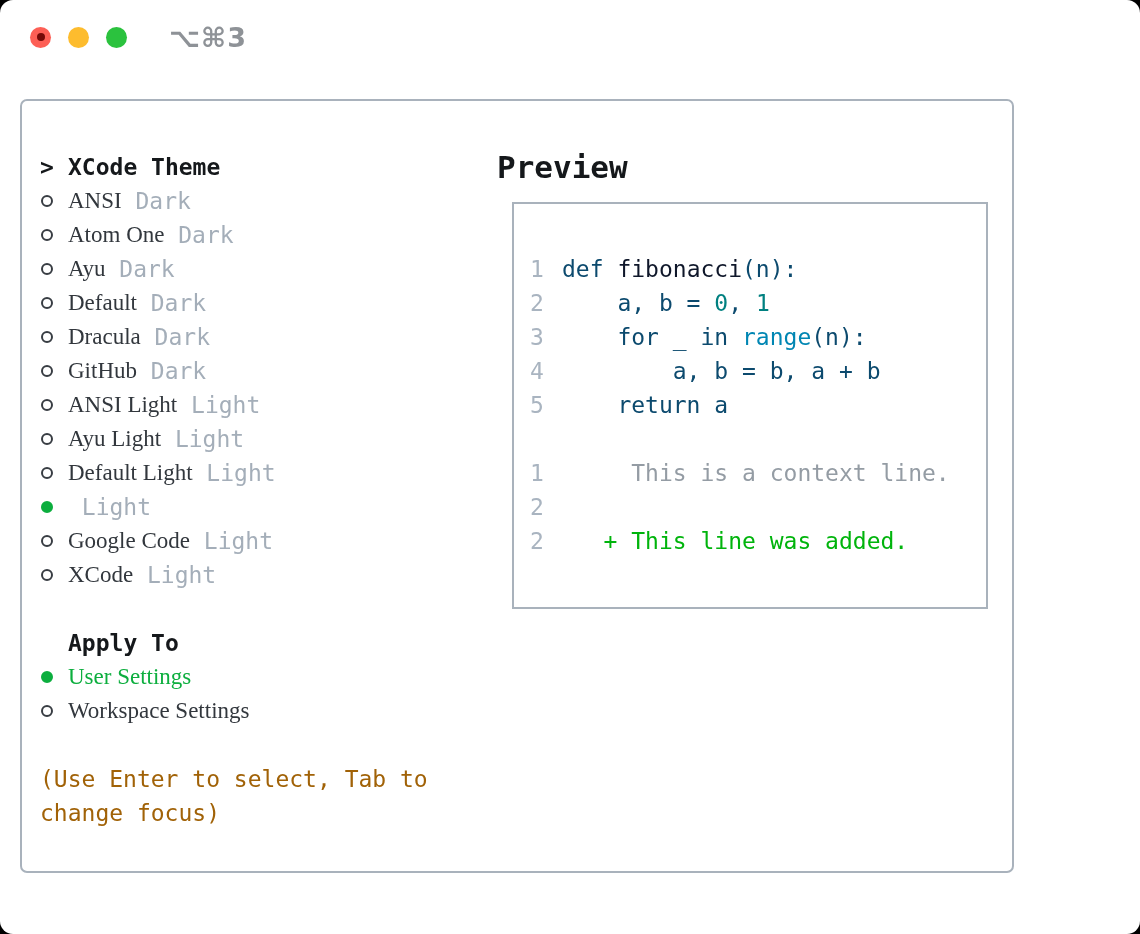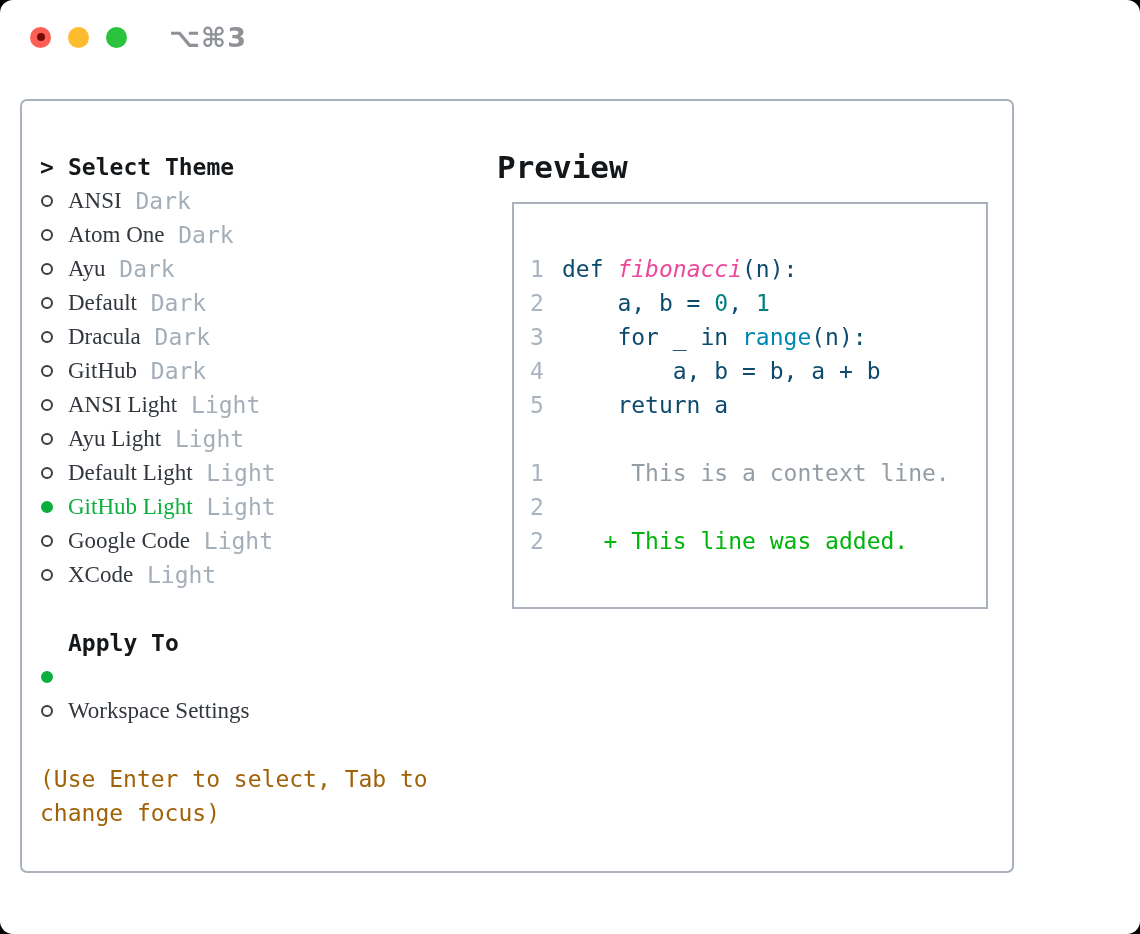--- a/index.html
+++ b/index.html
@@ -53,21 +53,21 @@
   }
   .preview-box{
     position:absolute;left:490px;top:101px;width:476px;height:407px;
     border:2px solid #a9b2bc;box-sizing:border-box;
     padding:48px 0 0 16px;overflow:hidden;
     font-size:23px;
   }
   .ln{color:#a9b4c0;width:32px;flex:none;}
   .code{white-space:pre;}
   .seg-p{color:#0c4a6e;text-align:center;}
-  .seg-fn{color:#ec4899;font-style:italic;}
+  .seg-fn{color:#0f172a;}
   .seg-num{color:#008080;}
   .seg-bi{color:#0086b3;}
   .diff-context{color:#949ca4;}
   .diff-deleted{color:#c42a1c;}
   .diff-added{color:#00b40c;}
 </style>
 </head>
 <body>
 
 <div class="screen">
@@ -81,47 +81,47 @@
       <span class="light green"></span>
     </div>
     <div class="win-title">⌥⌘3</div>
   </div>
 
   <div class="panel">
 
     <div class="left-col">
       <div class="row">
         <span class="prefix caret">&gt;</span>
-        <span class="header-label">Select Theme</span>
+        <span class="header-label">XCode Theme</span>
       </div>
 
       <div id="theme-list">
           <div class="row theme-row"><span class="prefix"><span class="radio"></span></span><span class="theme-name">ANSI</span><span class="theme-tag">Dark</span></div>
           <div class="row theme-row"><span class="prefix"><span class="radio"></span></span><span class="theme-name">Atom One</span><span class="theme-tag">Dark</span></div>
           <div class="row theme-row"><span class="prefix"><span class="radio"></span></span><span class="theme-name">Ayu</span><span class="theme-tag">Dark</span></div>
           <div class="row theme-row"><span class="prefix"><span class="radio"></span></span><span class="theme-name">Default</span><span class="theme-tag">Dark</span></div>
           <div class="row theme-row"><span class="prefix"><span class="radio"></span></span><span class="theme-name">Dracula</span><span class="theme-tag">Dark</span></div>
           <div class="row theme-row"><span class="prefix"><span class="radio"></span></span><span class="theme-name">GitHub</span><span class="theme-tag">Dark</span></div>
           <div class="row theme-row"><span class="prefix"><span class="radio"></span></span><span class="theme-name">ANSI Light</span><span class="theme-tag">Light</span></div>
           <div class="row theme-row"><span class="prefix"><span class="radio"></span></span><span class="theme-name">Ayu Light</span><span class="theme-tag">Light</span></div>
           <div class="row theme-row"><span class="prefix"><span class="radio"></span></span><span class="theme-name">Default Light</span><span class="theme-tag">Light</span></div>
-          <div class="row theme-row selected"><span class="prefix"><span class="radio on"></span></span><span class="theme-name">GitHub Light</span><span class="theme-tag">Light</span></div>
+          <div class="row theme-row selected"><span class="prefix"><span class="radio on"></span></span><span class="theme-tag">Light</span></div>
           <div class="row theme-row"><span class="prefix"><span class="radio"></span></span><span class="theme-name">Google Code</span><span class="theme-tag">Light</span></div>
           <div class="row theme-row"><span class="prefix"><span class="radio"></span></span><span class="theme-name">XCode</span><span class="theme-tag">Light</span></div>
         </div>
 
       <div class="spacer"></div>
 
       <div class="row">
         <span class="prefix"></span>
         <span class="header-label">Apply To</span>
       </div>
 
       <div id="apply-list">
-          <div class="row theme-row selected"><span class="prefix"><span class="radio on"></span></span></div>
+          <div class="row theme-row selected"><span class="prefix"><span class="radio on"></span></span><span class="theme-name">User Settings</span></div>
           <div class="row theme-row"><span class="prefix"><span class="radio"></span></span><span class="theme-name">Workspace Settings</span></div>
         </div>
 
       <div class="spacer"></div>
 
       <div>
         <div class="row hint-line">(Use Enter to select, Tab to</div>
         <div class="row hint-line">change focus)</div>
       </div>
     </div>

